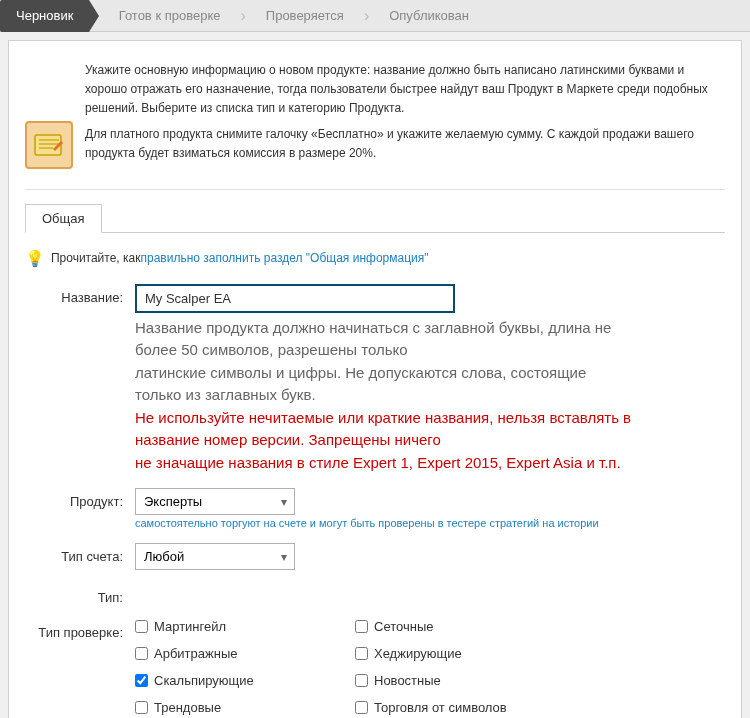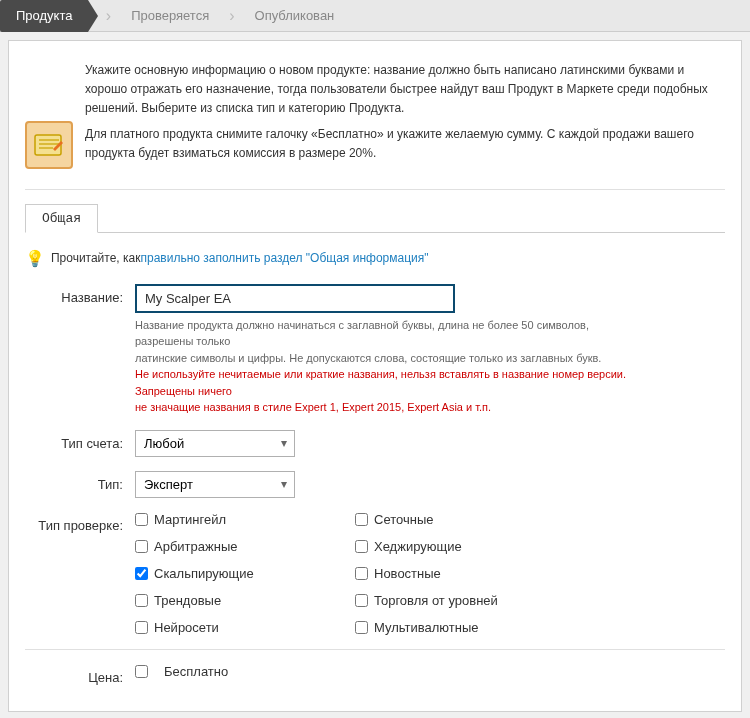--- a/index.html
+++ b/index.html
@@ -88,21 +88,20 @@
       font-size: 12px;
       line-height: 1.6;
       color: #333;
     }
     .info-text p { margin-bottom: 6px; }
 
     
     .tab-bar {
       border-bottom: 1px solid #ccc;
       margin-bottom: 16px;
-      font-family: Liberation Mono, monospace;
     }
     .tab {
       display: inline-block;
       padding: 6px 16px;
       border: 1px solid #ccc;
       border-bottom: none;
       background: #f5f5f5;
       font-size: 13px;
       cursor: pointer;
       margin-bottom: -1px;
@@ -153,21 +152,21 @@
       padding: 5px 8px;
       border: 2px solid #0c4a6e;
       font-size: 13px;
       color: #333;
       outline: none;
     }
 
     
     .help-text {
       margin-top: 4px;
-      font-size: 11px;
+      font-size: 15px;
       color: #666;
       line-height: 1.5;
       max-width: 500px;
     }
     .help-text .error { color: #cc0000; }
 
     
     .select-dropdown {
       width: 160px;
       padding: 5px 8px;
@@ -231,23 +230,26 @@
       border: none;
       border-top: 1px solid #e0e0e0;
       margin: 8px 0 14px 0;
     }
   </style>
 </head>
 <body>
 
 <div class="top-nav">
   <div class="nav-step active">
-    <span>Продукта</span>
+    <span>Черновик</span>
   </div>
   <span class="nav-separator">›</span>
+  <div class="nav-step inactive">
+    <span>Готов к проверке</span>
+  </div>
   <span class="nav-separator">›</span>
   <div class="nav-step inactive">
     <span>Проверяется</span>
   </div>
   <span class="nav-separator">›</span>
   <div class="nav-step inactive">
     <span>Опубликован</span>
   </div>
 </div>
 
@@ -289,45 +291,49 @@
       <input class="text-input" type="text" value="My Scalper EA" style="">
       <div class="help-text">
         <span>Название продукта должно начинаться с заглавной буквы, длина не более 50 символов, разрешены только</span><br>
         <span>латинские символы и цифры. Не допускаются слова, состоящие только из заглавных букв.</span><br>
         <span class="error">Не используйте нечитаемые или краткие названия, нельзя вставлять в название номер версии. Запрещены ничего</span><br>
         <span class="error">не значащие названия в стиле Expert 1, Expert 2015, Expert Asia и т.п.</span>
       </div>
     </div>
   </div>
 
+  <div class="form-row">
+    <div class="form-label">Продукт:</div>
+    <div class="form-control">
+      <div class="select-wrapper">
+        <select class="select-dropdown">
+          <option>Эксперты</option>
+          <option>Индикаторы</option>
+          <option>Скрипты</option>
+        </select>
+      </div>
+      <a class="sub-link" href="#">самостоятельно торгуют на счете и могут быть проверены в тестере стратегий на истории</a>
+    </div>
+  </div>
 
   <div class="form-row">
     <div class="form-label">Тип счета:</div>
     <div class="form-control">
       <div class="select-wrapper">
         <select class="select-dropdown">
           <option>Любой</option>
           <option>Реальный</option>
           <option>Демо</option>
         </select>
       </div>
     </div>
   </div>
 
   <div class="form-row">
     <div class="form-label">Тип:</div>
-    <div class="form-control">
-      <div class="select-wrapper">
-        <select class="select-dropdown">
-          <option>Эксперт</option>
-          <option>Советник</option>
-          <option>Индикатор</option>
-        </select>
-      </div>
-    </div>
   </div>
 
   <div class="form-row">
     <div class="form-label">Тип проверке:</div>
     <div class="form-control">
       <div class="checkbox-grid">
         <label class="checkbox-item">
           <input type="checkbox" style="">
           <span>Мартингейл</span>
         </label>
@@ -350,21 +356,21 @@
         <label class="checkbox-item">
           <input type="checkbox" style="">
           <span>Новостные</span>
         </label>
         <label class="checkbox-item">
           <input type="checkbox" style="">
           <span>Трендовые</span>
         </label>
         <label class="checkbox-item">
           <input type="checkbox" style="">
-          <span>Торговля от уровней</span>
+          <span>Торговля от символов</span>
         </label>
         <label class="checkbox-item">
           <input type="checkbox" style="">
           <span>Нейросети</span>
         </label>
         <label class="checkbox-item">
           <input type="checkbox" style="">
           <span>Мультивалютные</span>
         </label>
       </div>

